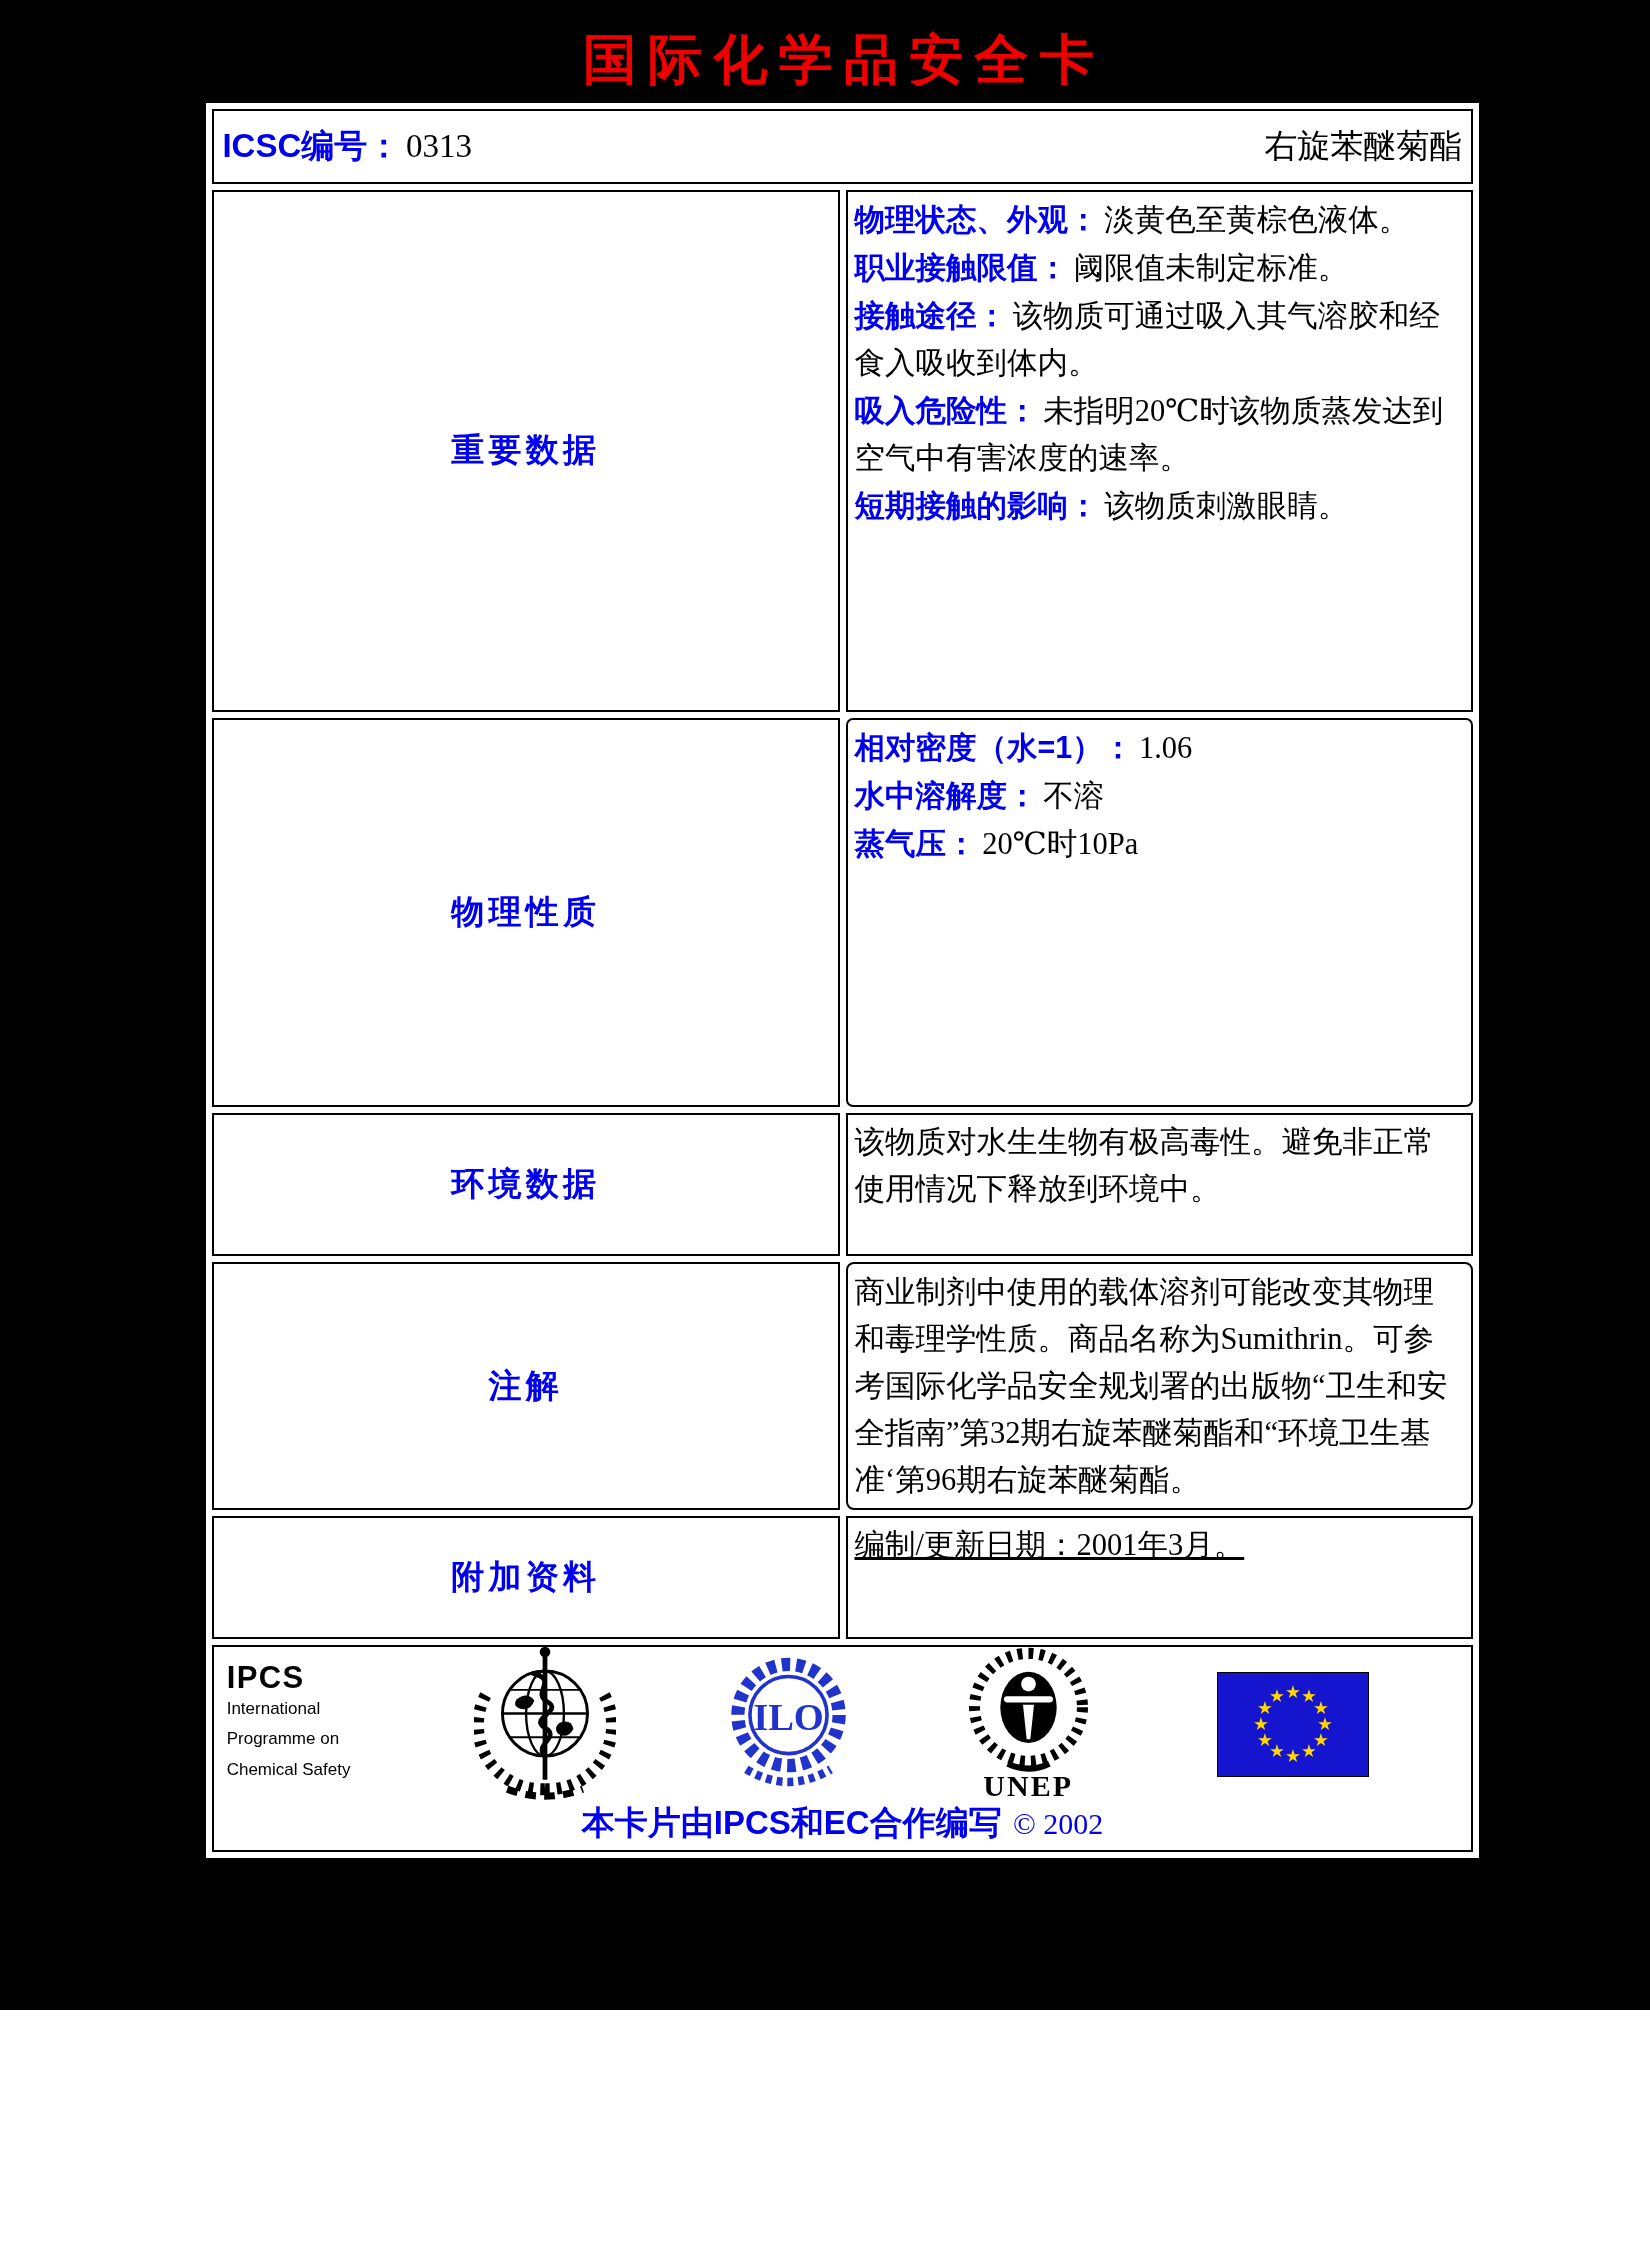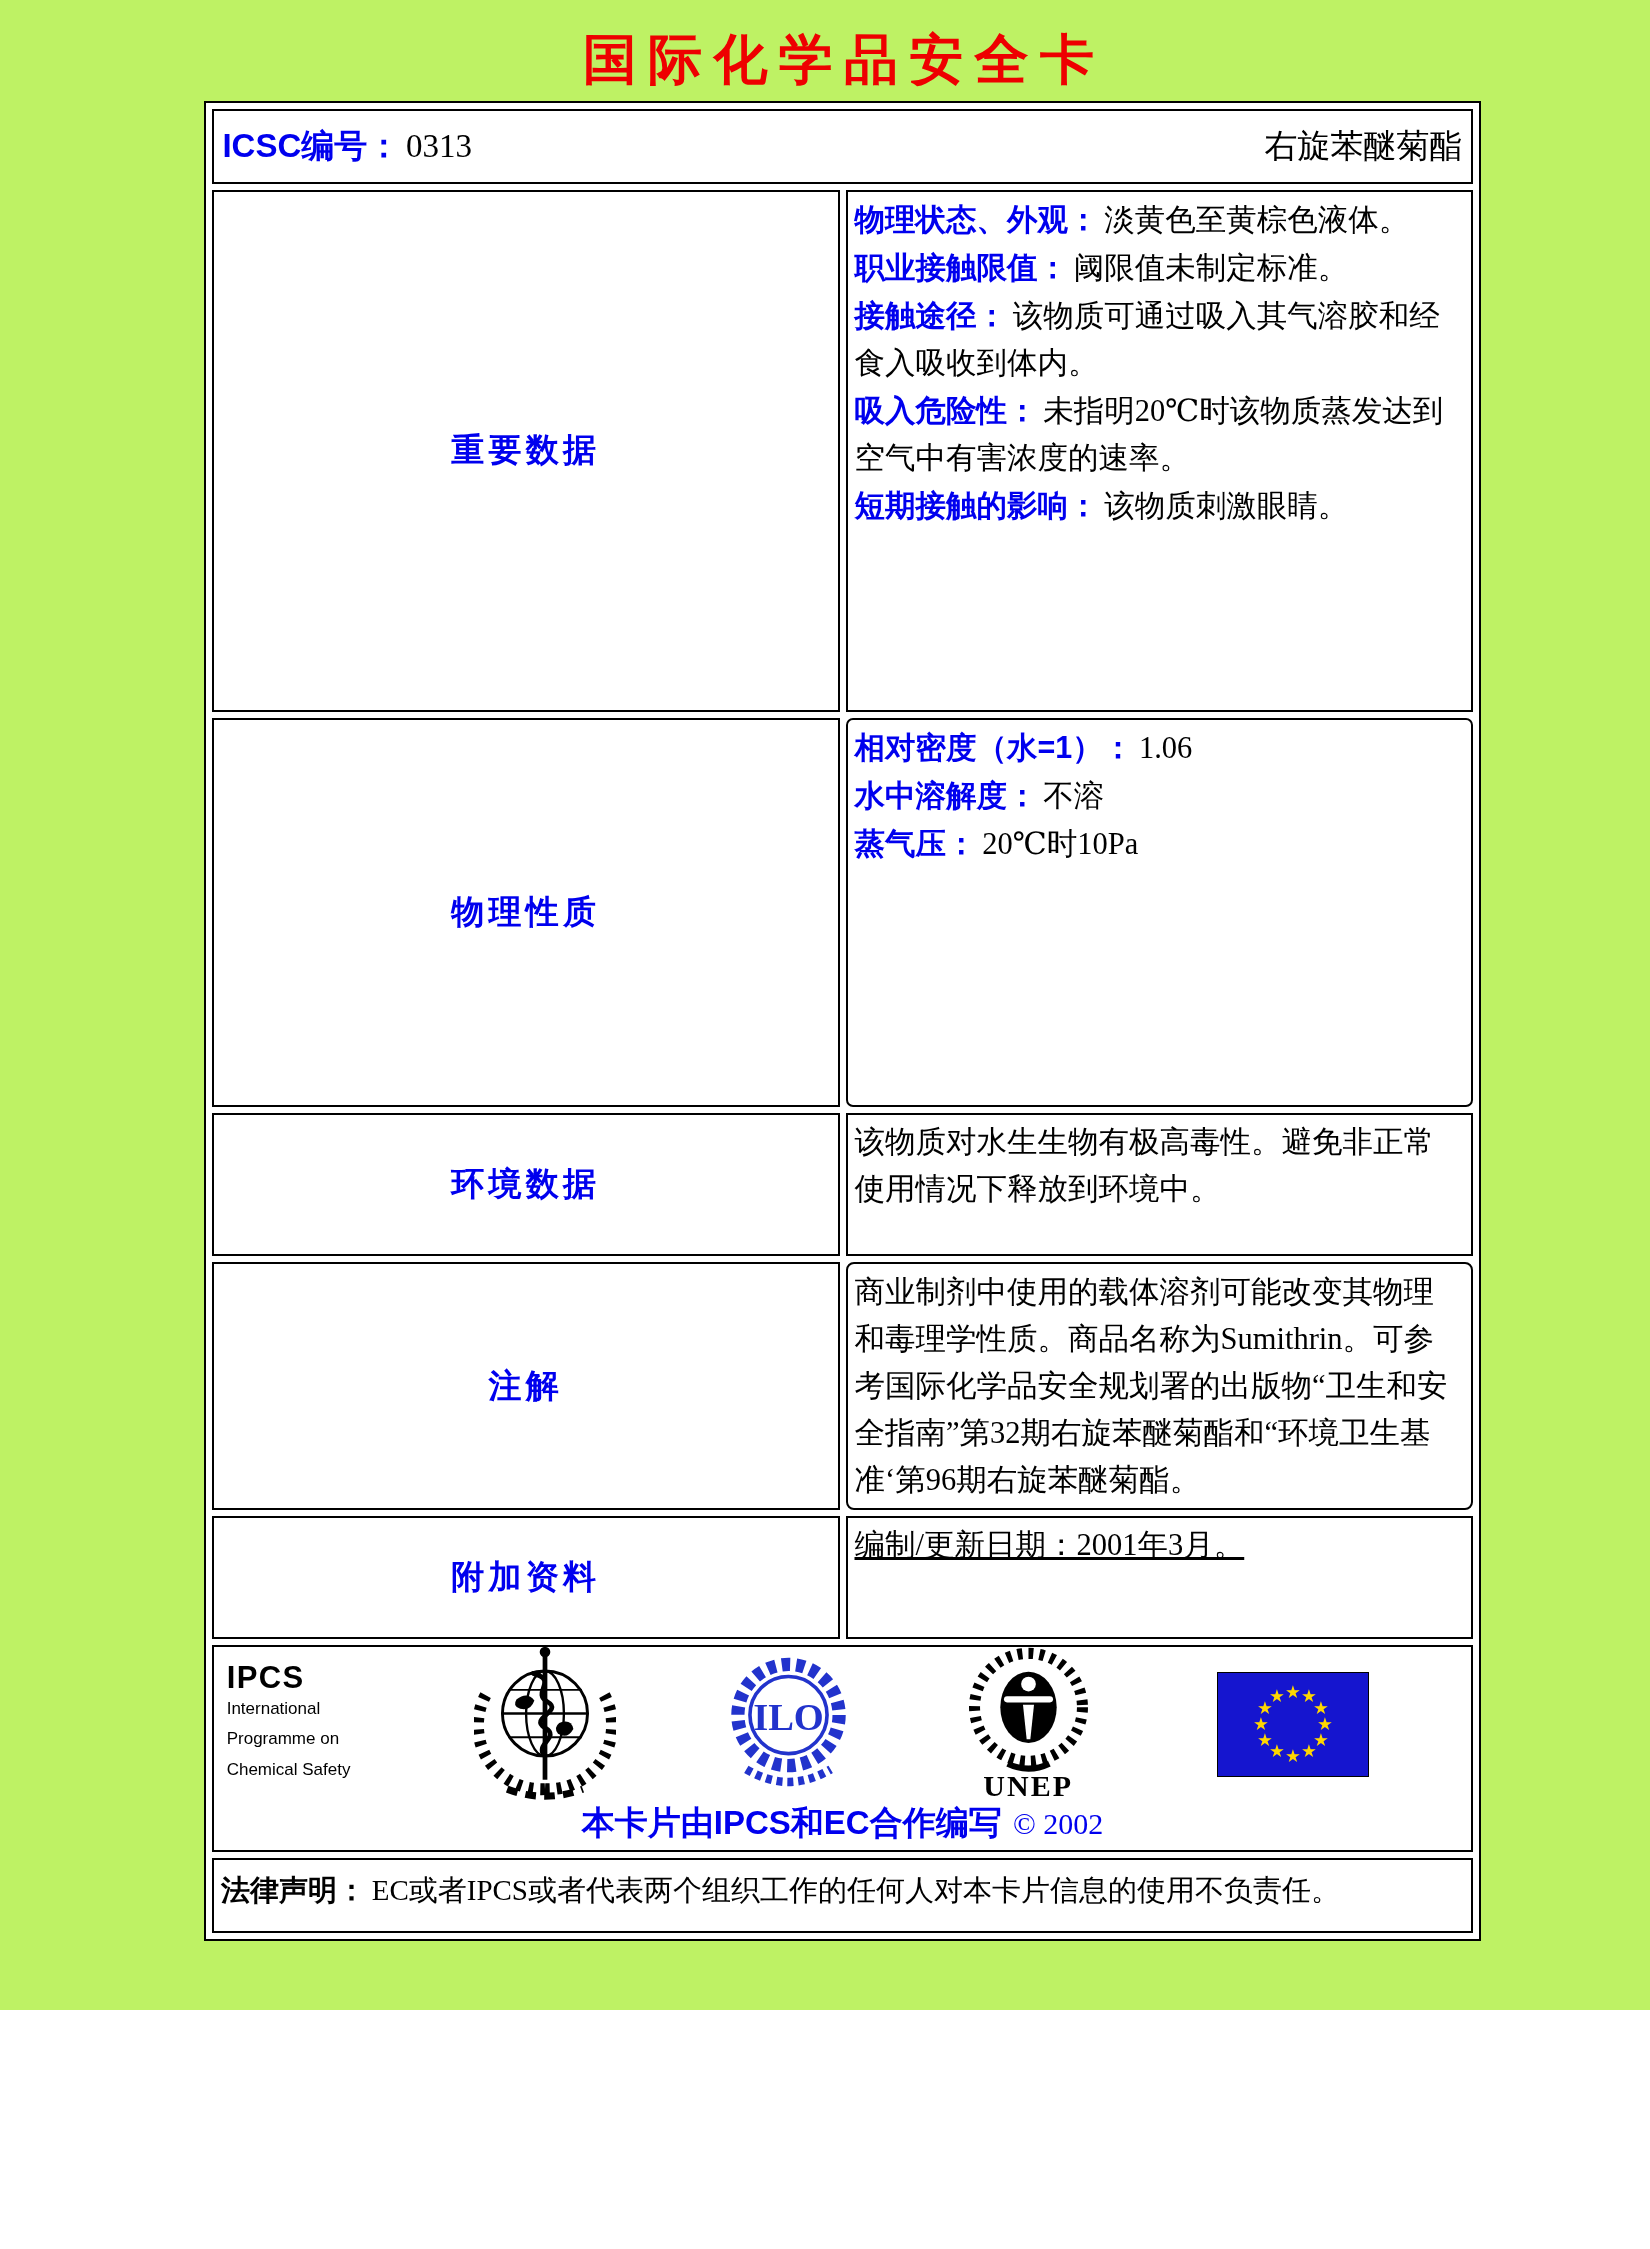--- a/index.html
+++ b/index.html
@@ -1,16 +1,16 @@
 <!DOCTYPE html>
 <html style="font-size:11.3px"><head>
 <meta charset="utf-8">
 <style>
   html,body{margin:0;padding:0;background:#ffffff;}
-  .page{position:relative;width:1651px;height:2010px;background:#bef264;overflow:hidden;
+  .page{position:relative;width:1651px;height:2010px;background:#000000;overflow:hidden;
         font-family:"Liberation Serif","DejaVu Serif",serif;color:#000;}
   .title{position:absolute;top:24px;left:206px;width:1276px;text-align:center;
          font-size:54px;font-weight:bold;color:#ee0000;letter-spacing:11.3px;
          font-family:"DejaVu Serif","Liberation Serif",serif;}
   table.card{position:absolute;top:101px;left:204px;width:1277px;table-layout:fixed;
              border-collapse:separate;border-spacing:6.4px;border:2.8px solid #000;background:#fff;}
   td{border:2.8px solid #000;padding:4.3px 7px;vertical-align:top;background:#fff;}
   td.side{width:164px;vertical-align:middle;text-align:center;}
   .side-label{color:#0000ee;font-family:"Liberation Sans","DejaVu Sans",sans-serif;
               font-weight:bold;font-size:33px;letter-spacing:4.3px;white-space:nowrap;}
@@ -182,23 +182,16 @@
             <span class="eu-star" style="left:50px;top:14px;">★</span>
           </span>
         </div>
 
         <div class="credit">
           <span class="credit-main">本卡片由IPCS和EC合作编写</span><span class="credit-copy">© 2002</span>
         </div>
       </td>
     </tr>
 
-    <tr>
-      <td colspan="2" style="height:62px;">
-        <div class="legal">
-          <span class="blue-label">法律声明：</span><span>EC或者IPCS或者代表两个组织工作的任何人对本卡片信息的使用不负责任。</span>
-        </div>
-      </td>
-    </tr>
   </tbody>
     </table>
 </div>
 
 
 </body></html>

